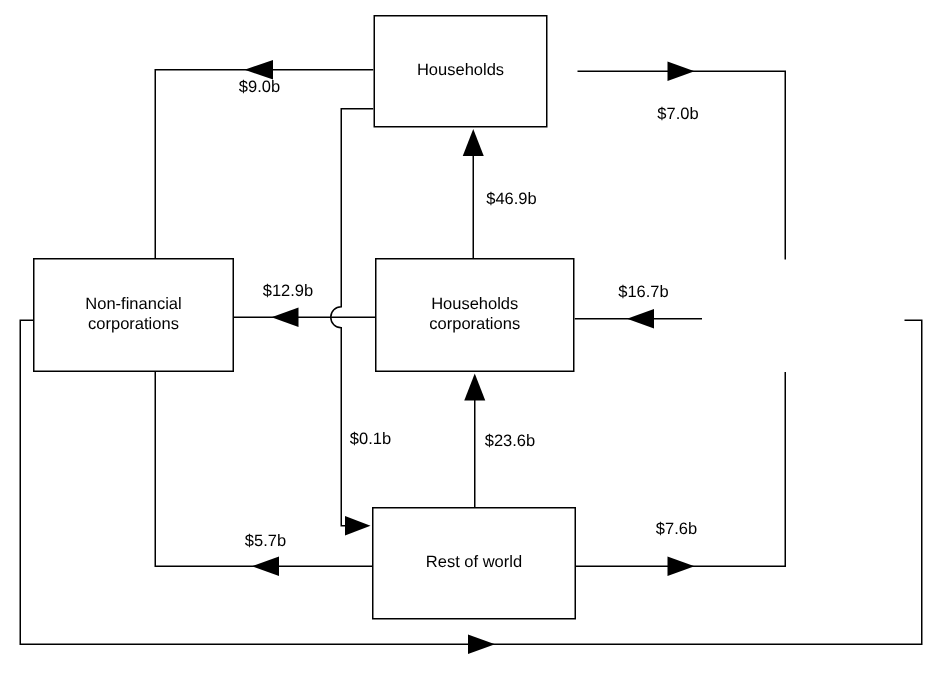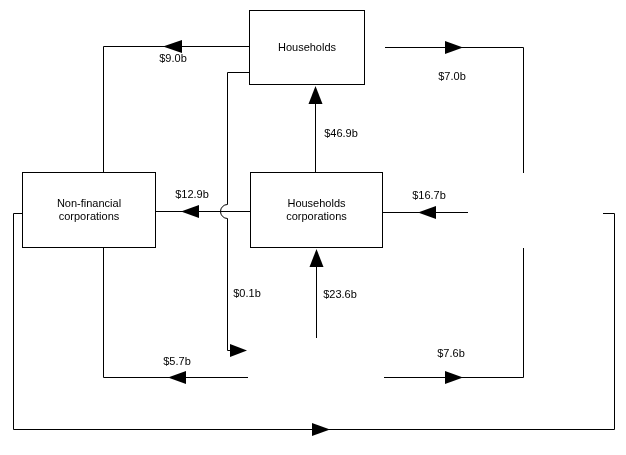--- a/index.html
+++ b/index.html
@@ -97,20 +97,23 @@
     <span>Non-financial
 corporations</span>
   </div>
 
   <div class="node" style="left:250px;top:172px;width:133px;height:76px;">
     <span>Households
 corporations</span>
   </div>
 
 
+  <div class="node" style="left:248px;top:338px;width:136px;height:75px;">
+    <span>Rest of world</span>
+  </div>
 
   <span class="amt" style="left:173px;top:31px;margin-top:27px;">$9.0b</span>
   <span class="amt" style="left:452px;top:31px;margin-top:45px;">$7.0b</span>
   <span class="amt" style="left:341px;top:133px;">$46.9b</span>
   <span class="amt" style="left:192px;top:194px;">$12.9b</span>
   <span class="amt" style="left:429px;top:195px;">$16.7b</span>
   <span class="amt" style="left:247px;top:293px;">$0.1b</span>
   <span class="amt" style="left:340px;top:294px;">$23.6b</span>
   <span class="amt" style="left:177px;top:361px;">$5.7b</span>
   <span class="amt" style="left:451px;top:353px;">$7.6b</span>

